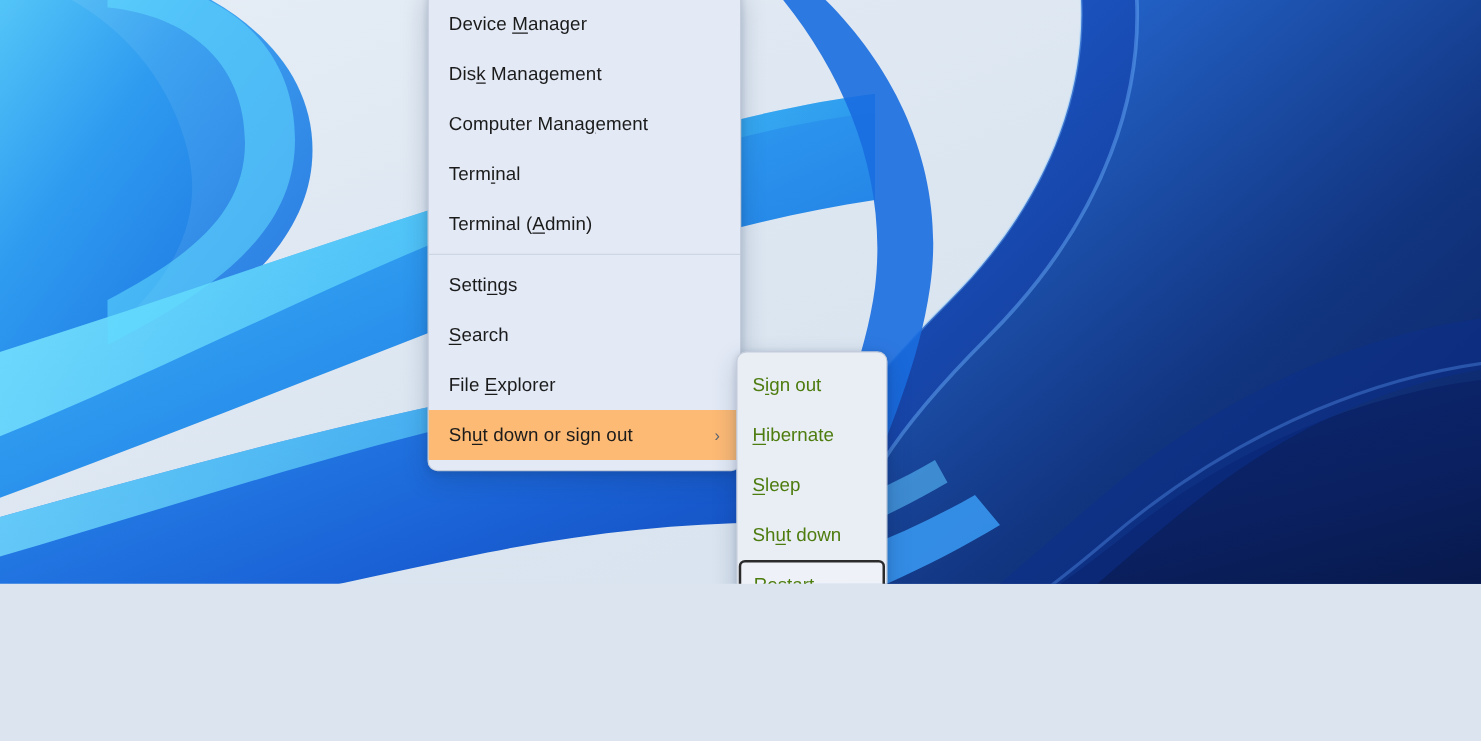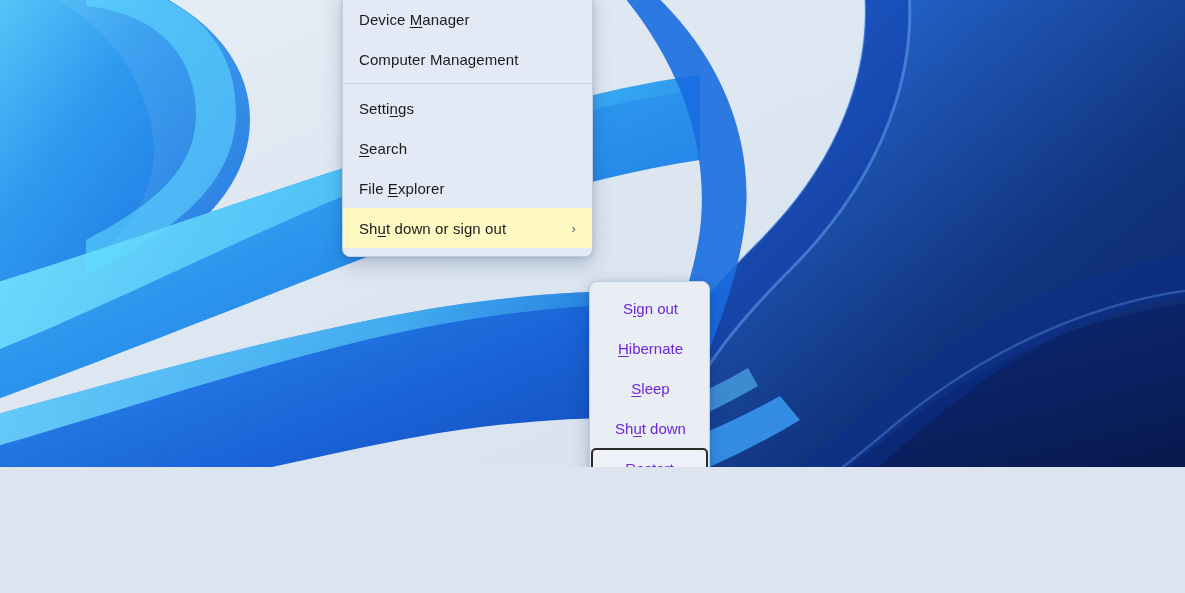--- a/index.html
+++ b/index.html
@@ -64,21 +64,21 @@
     position:relative;
     height:40px;
     display:flex; align-items:center;
     padding:0 14px 0 16px;
     font-size:15px;
     color:#1b1b1b;
     letter-spacing:.1px;
     cursor:default;
     white-space:nowrap;
   }
-  .mi.sel { background:#fef9c3; }
+  .mi.sel { background:#fdba74; }
   .mi-sep {
     height:1px; margin:4px 0 4px 0;
     background:#cdd6e4;
   }
   .chev {
     margin-left:auto;
     font-size:13px; color:#5d6470;
     line-height:1;
     padding-right:2px;
   }
@@ -94,24 +94,23 @@
     border-radius:8px;
     box-shadow:0 7px 20px rgba(20,40,80,.22), 0 1px 5px rgba(20,40,80,.14);
     padding:6px 0 7px 0;
     z-index:40;
   }
   .smi {
     height:40px;
     display:flex; align-items:center;
     padding:0 10px 0 12px;
     font-size:15px;
-    color:#6d28d9;
+    color:#4d7c0f;
     cursor:default;
     white-space:nowrap;
-    justify-content:center;
   }
   .smi.focus {
     border:2px solid #2b2b2b;
     border-radius:5px;
     background:#eef1f7;
     margin:0 1px;
     padding-left:10px;
     height:40px;
   }
 </style>
@@ -198,21 +197,30 @@
     </svg>
   </div>
 
   <div id="winx-menu">
 
     <div>
       <div class="mi">
         <span>Device <u class="ak">M</u>anager</span>
       </div>
       <div class="mi">
+        <span>Dis<u class="ak">k</u> Management</span>
+      </div>
+      <div class="mi">
         <span>Computer Mana<u class="ak">g</u>ement</span>
+      </div>
+      <div class="mi">
+        <span>Term<u class="ak">i</u>nal</span>
+      </div>
+      <div class="mi">
+        <span>Terminal (<u class="ak">A</u>dmin)</span>
       </div>
     </div>
 
     <div class="mi-sep"></div>
 
     <div>
       <div class="mi">
         <span>Setti<u class="ak">n</u>gs</span>
       </div>
       <div class="mi">

